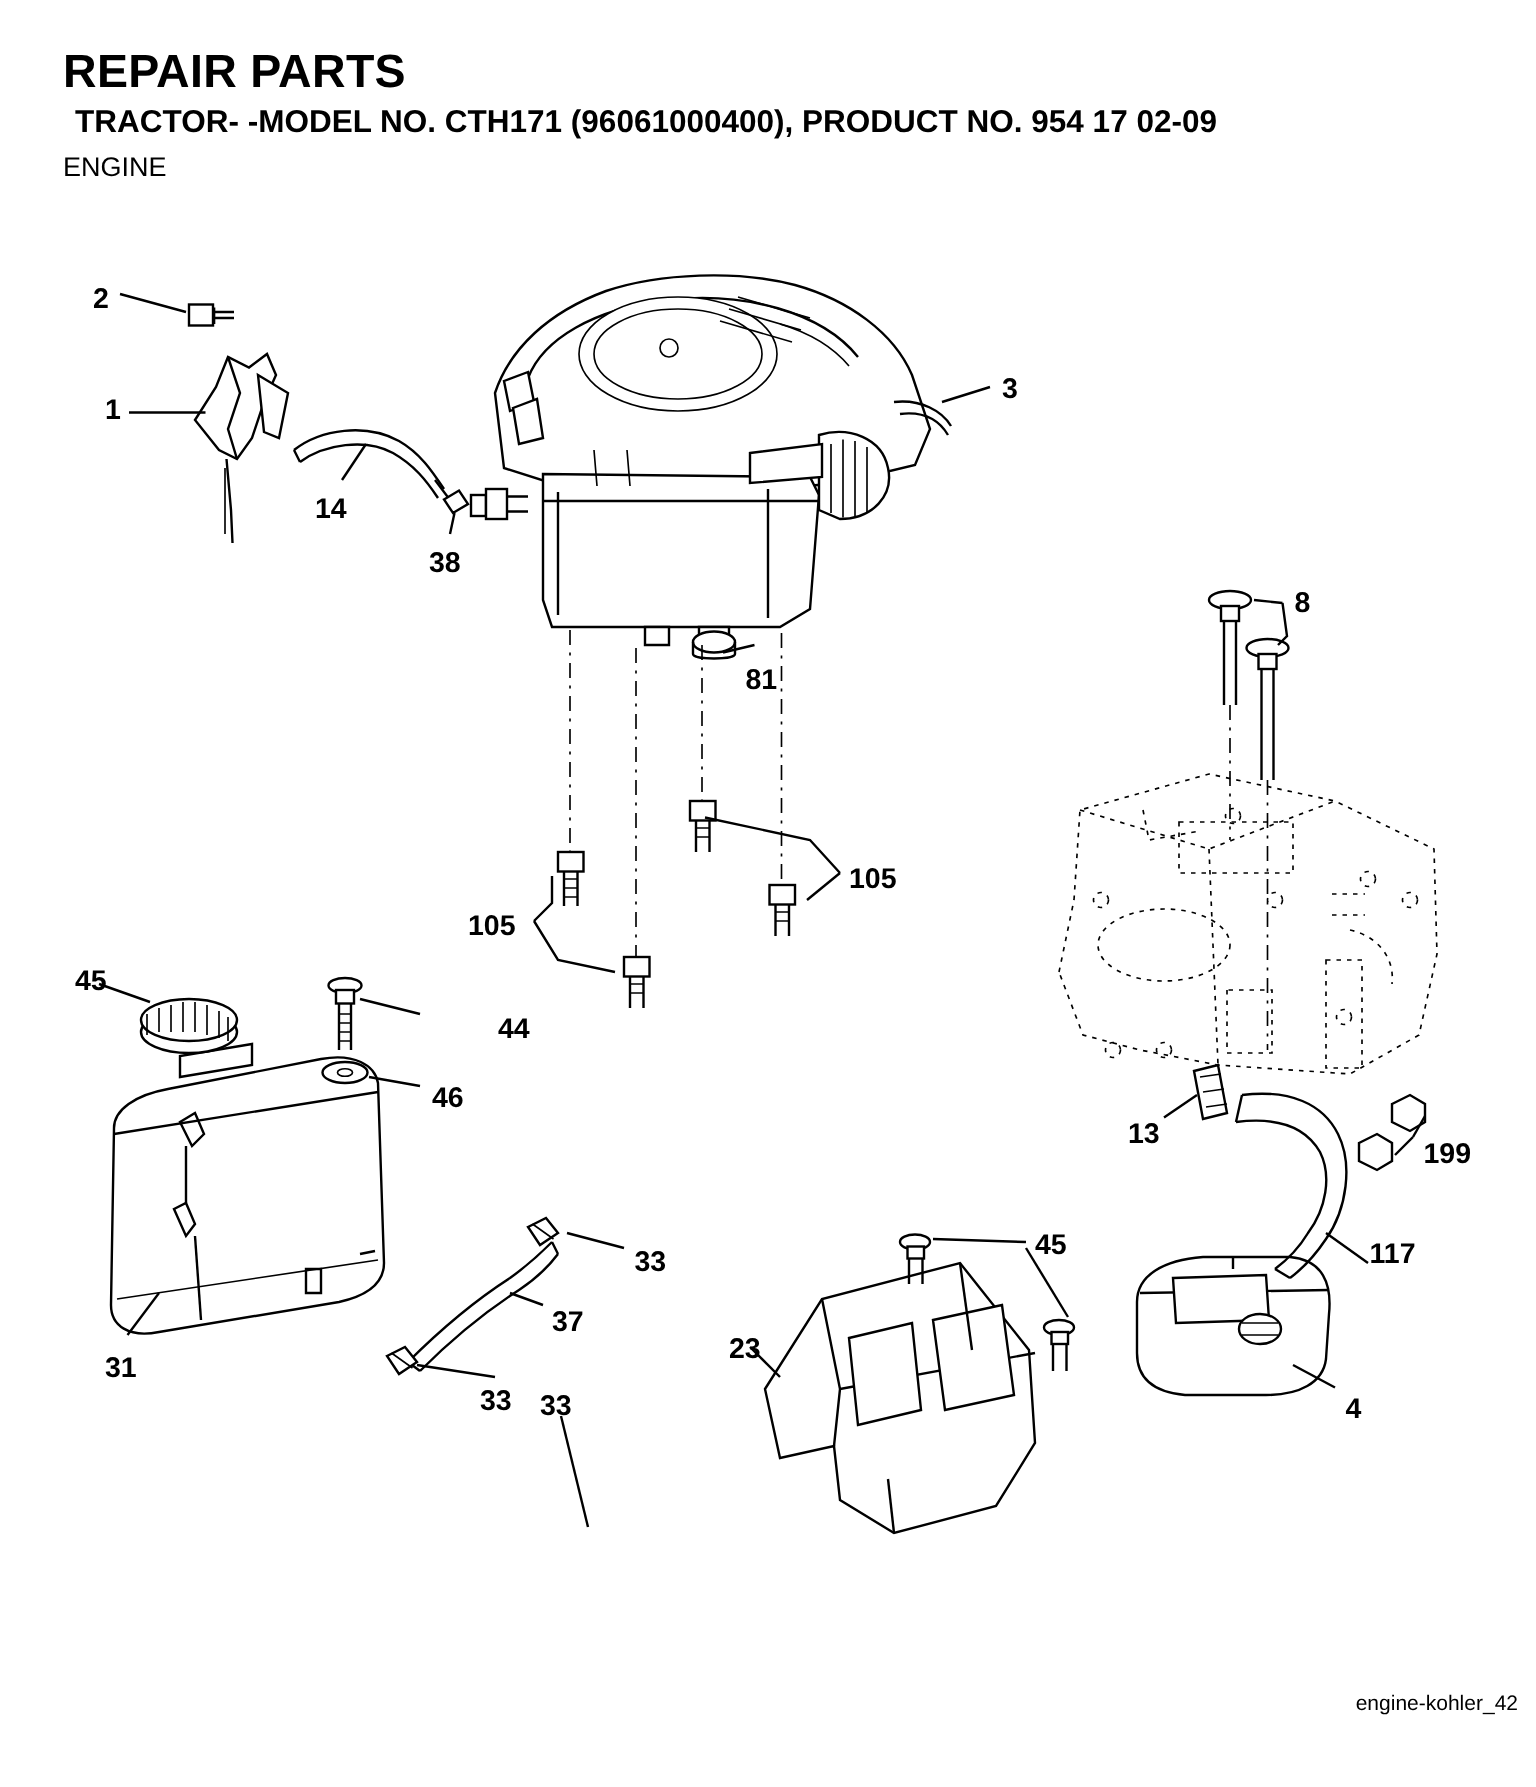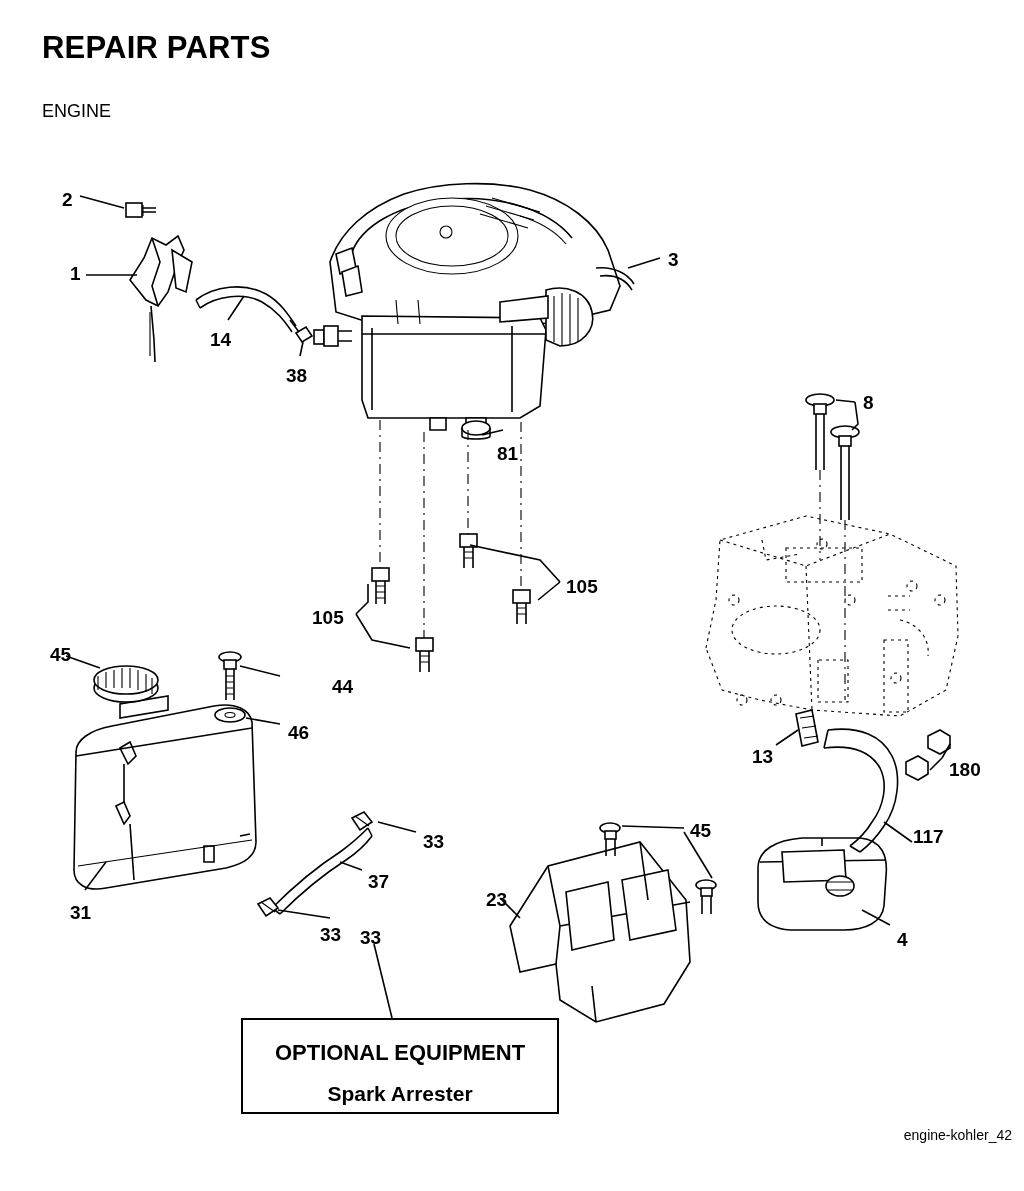--- a/index.html
+++ b/index.html
@@ -96,20 +96,21 @@
   .fillw { fill: #ffffff; stroke: #000; stroke-width: 1.6; }
   .fillw-thin { fill: #ffffff; stroke: #000; stroke-width: 1.1; }
   .lead { stroke: #000; stroke-width: 1.6; fill: none; }
 </style>
 </head>
 <body>
 
 <div id="page">
 
   <div class="hdr-title">REPAIR PARTS</div>
+  <div class="hdr-model">TRACTOR- -MODEL NO. CTH171 (96061000400), PRODUCT NO. 954 17 02-09</div>
   <div class="hdr-section">ENGINE</div>
 
   <svg class="art" viewBox="0 0 1024 1191">
 
     <g>
       <path class="fillw" d="M130 280 L144 258 L152 238 L166 245 L178 236 L184 250 L176 268 L168 292 L158 306 L146 300 Z"></path>
       <path class="ln" d="M152 238 L160 262 L152 286 L158 306"></path>
       <path class="fillw" d="M172 250 L192 262 L186 292 L176 288 Z"></path>
       <path class="ln" d="M151 306 L154 340 L155 362"></path>
       <path class="ln-thin" d="M150 312 L150 356"></path>
@@ -366,31 +367,27 @@
   <div class="callout" style="left:286px; top:366px;">38</div>
   <div class="callout" style="left:668px; top:250px;">3</div>
   <div class="callout" style="left:497px; top:444px;">81</div>
   <div class="callout" style="left:863px; top:393px;">8</div>
   <div class="callout" style="left:312px; top:608px;">105</div>
   <div class="callout" style="left:566px; top:577px;">105</div>
   <div class="callout" style="left:50px;  top:645px;">45</div>
   <div class="callout" style="left:288px; top:677px;margin-left:44px;">44</div>
   <div class="callout" style="left:288px; top:723px;">46</div>
   <div class="callout" style="left:752px; top:747px;">13</div>
-  <div class="callout" style="left:949px; top:760px;">180</div>
+  <div class="callout" style="left:949px; top:760px;">199</div>
   <div class="callout" style="left:913px; top:827px;">117</div>
   <div class="callout" style="left:423px; top:832px;">33</div>
   <div class="callout" style="left:690px; top:821px;">45</div>
   <div class="callout" style="left:368px; top:872px;">37</div>
   <div class="callout" style="left:70px;  top:903px;">31</div>
   <div class="callout" style="left:486px; top:890px;">23</div>
   <div class="callout" style="left:320px; top:925px;">33</div>
   <div class="callout" style="left:360px; top:928px;">33</div>
   <div class="callout" style="left:897px; top:930px;">4</div>
 
-  <div class="optbox">
-    <div class="l1">OPTIONAL EQUIPMENT</div>
-    <div class="l2">Spark Arrester</div>
-  </div>
 
   <div class="footer-code">engine-kohler_42</div>
 
 </div>
 
 </body></html>

